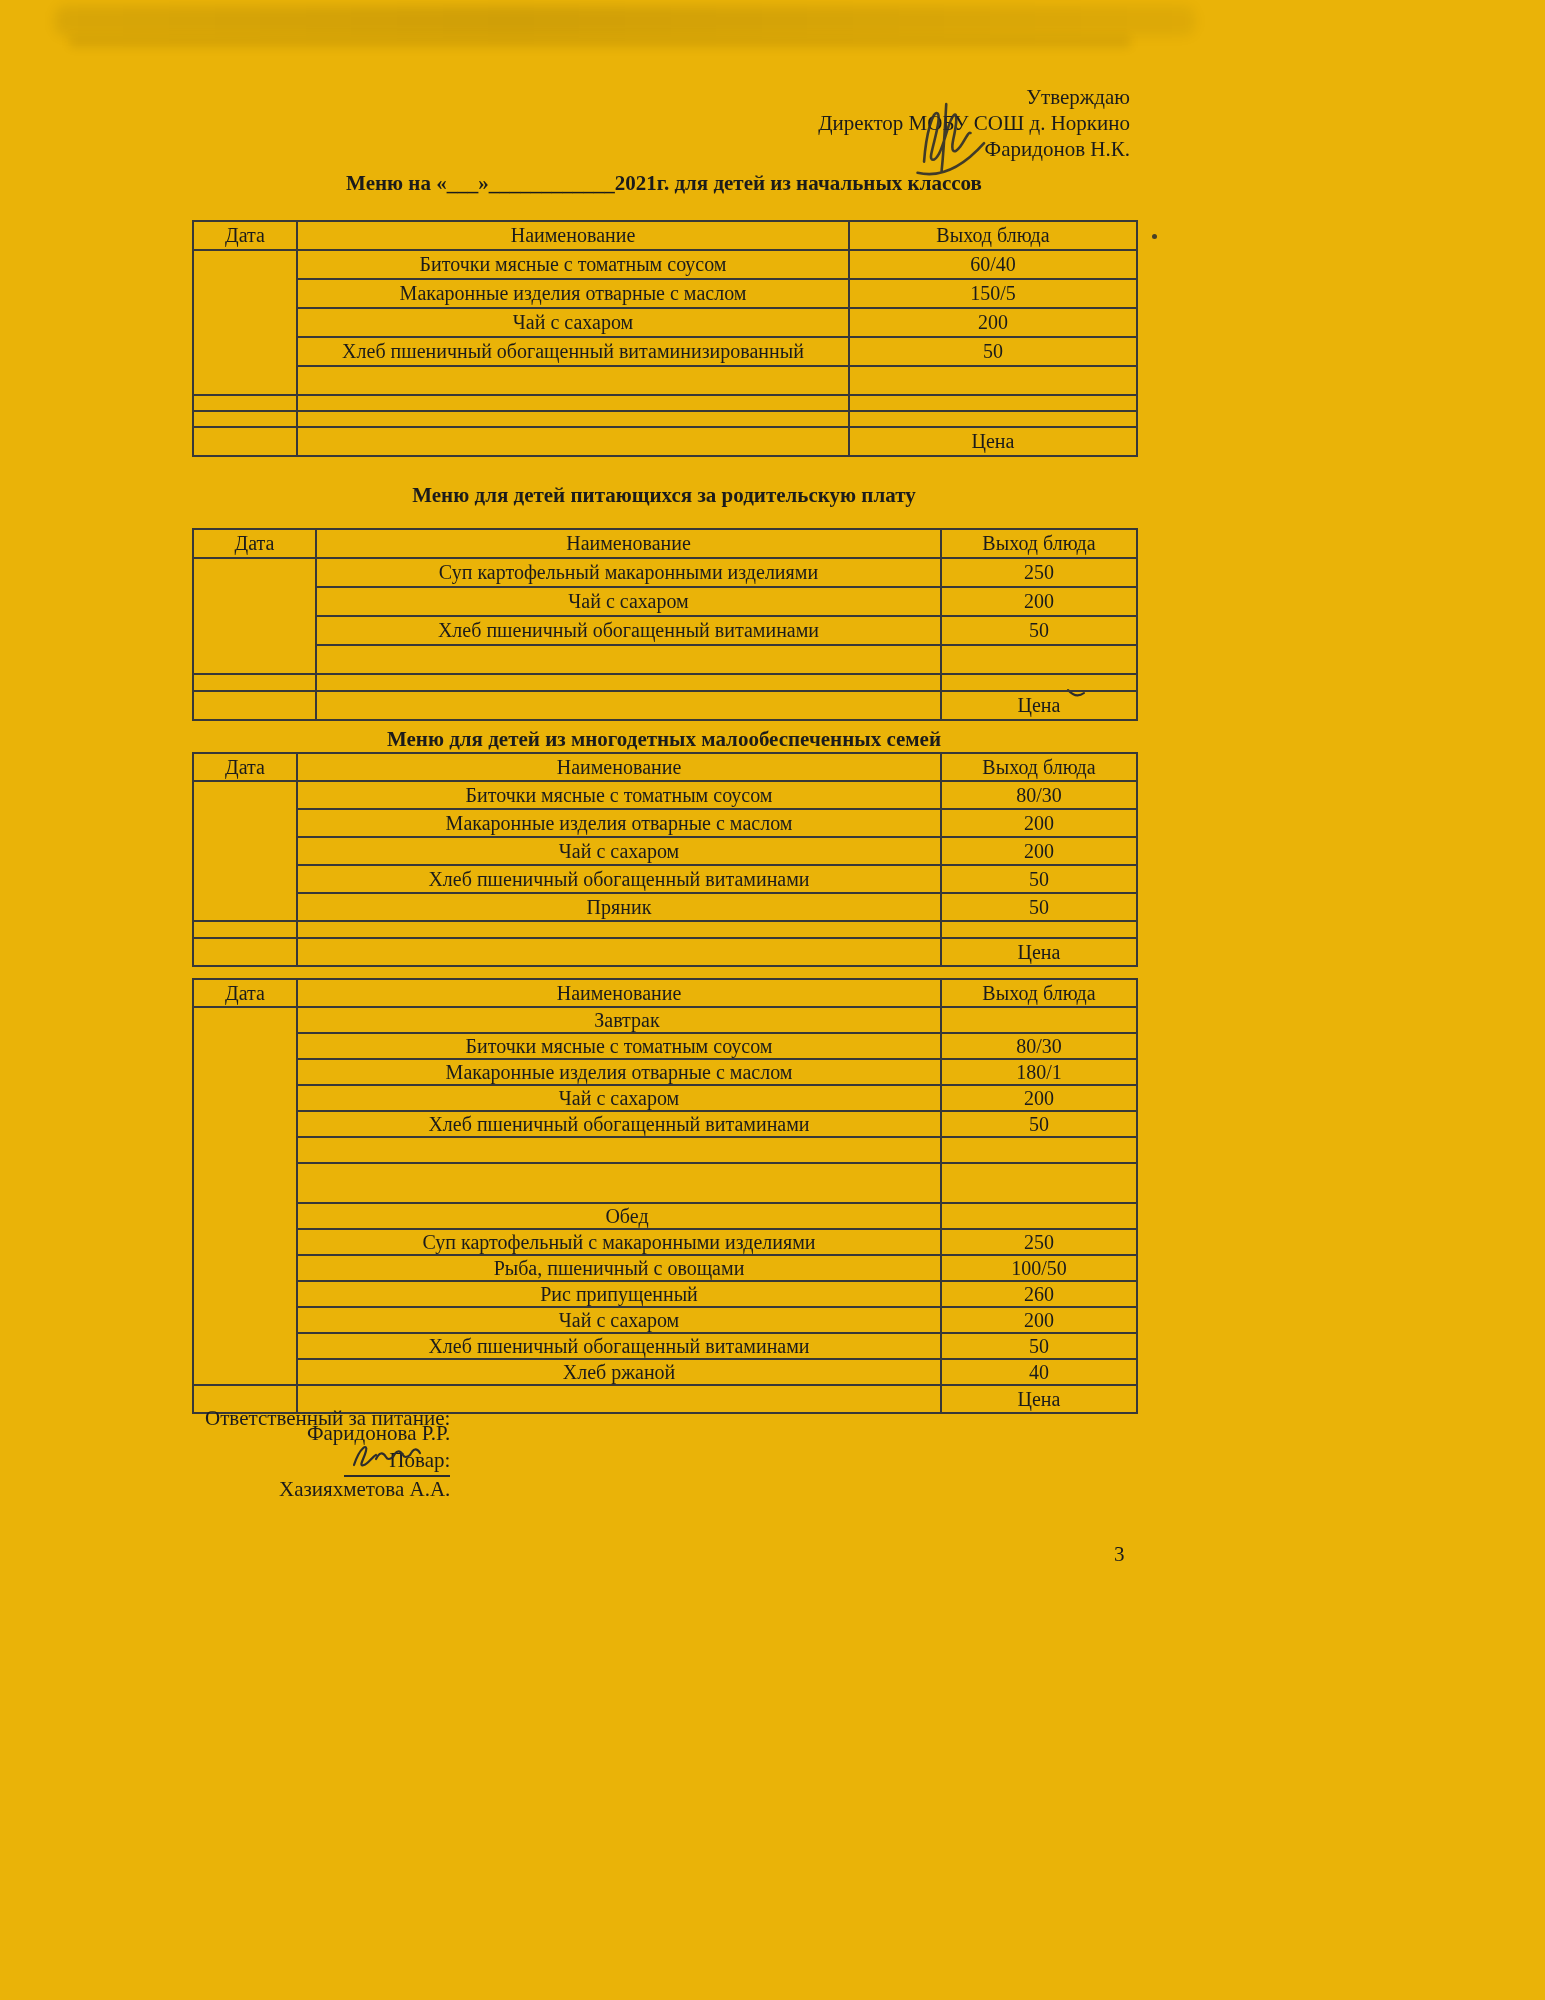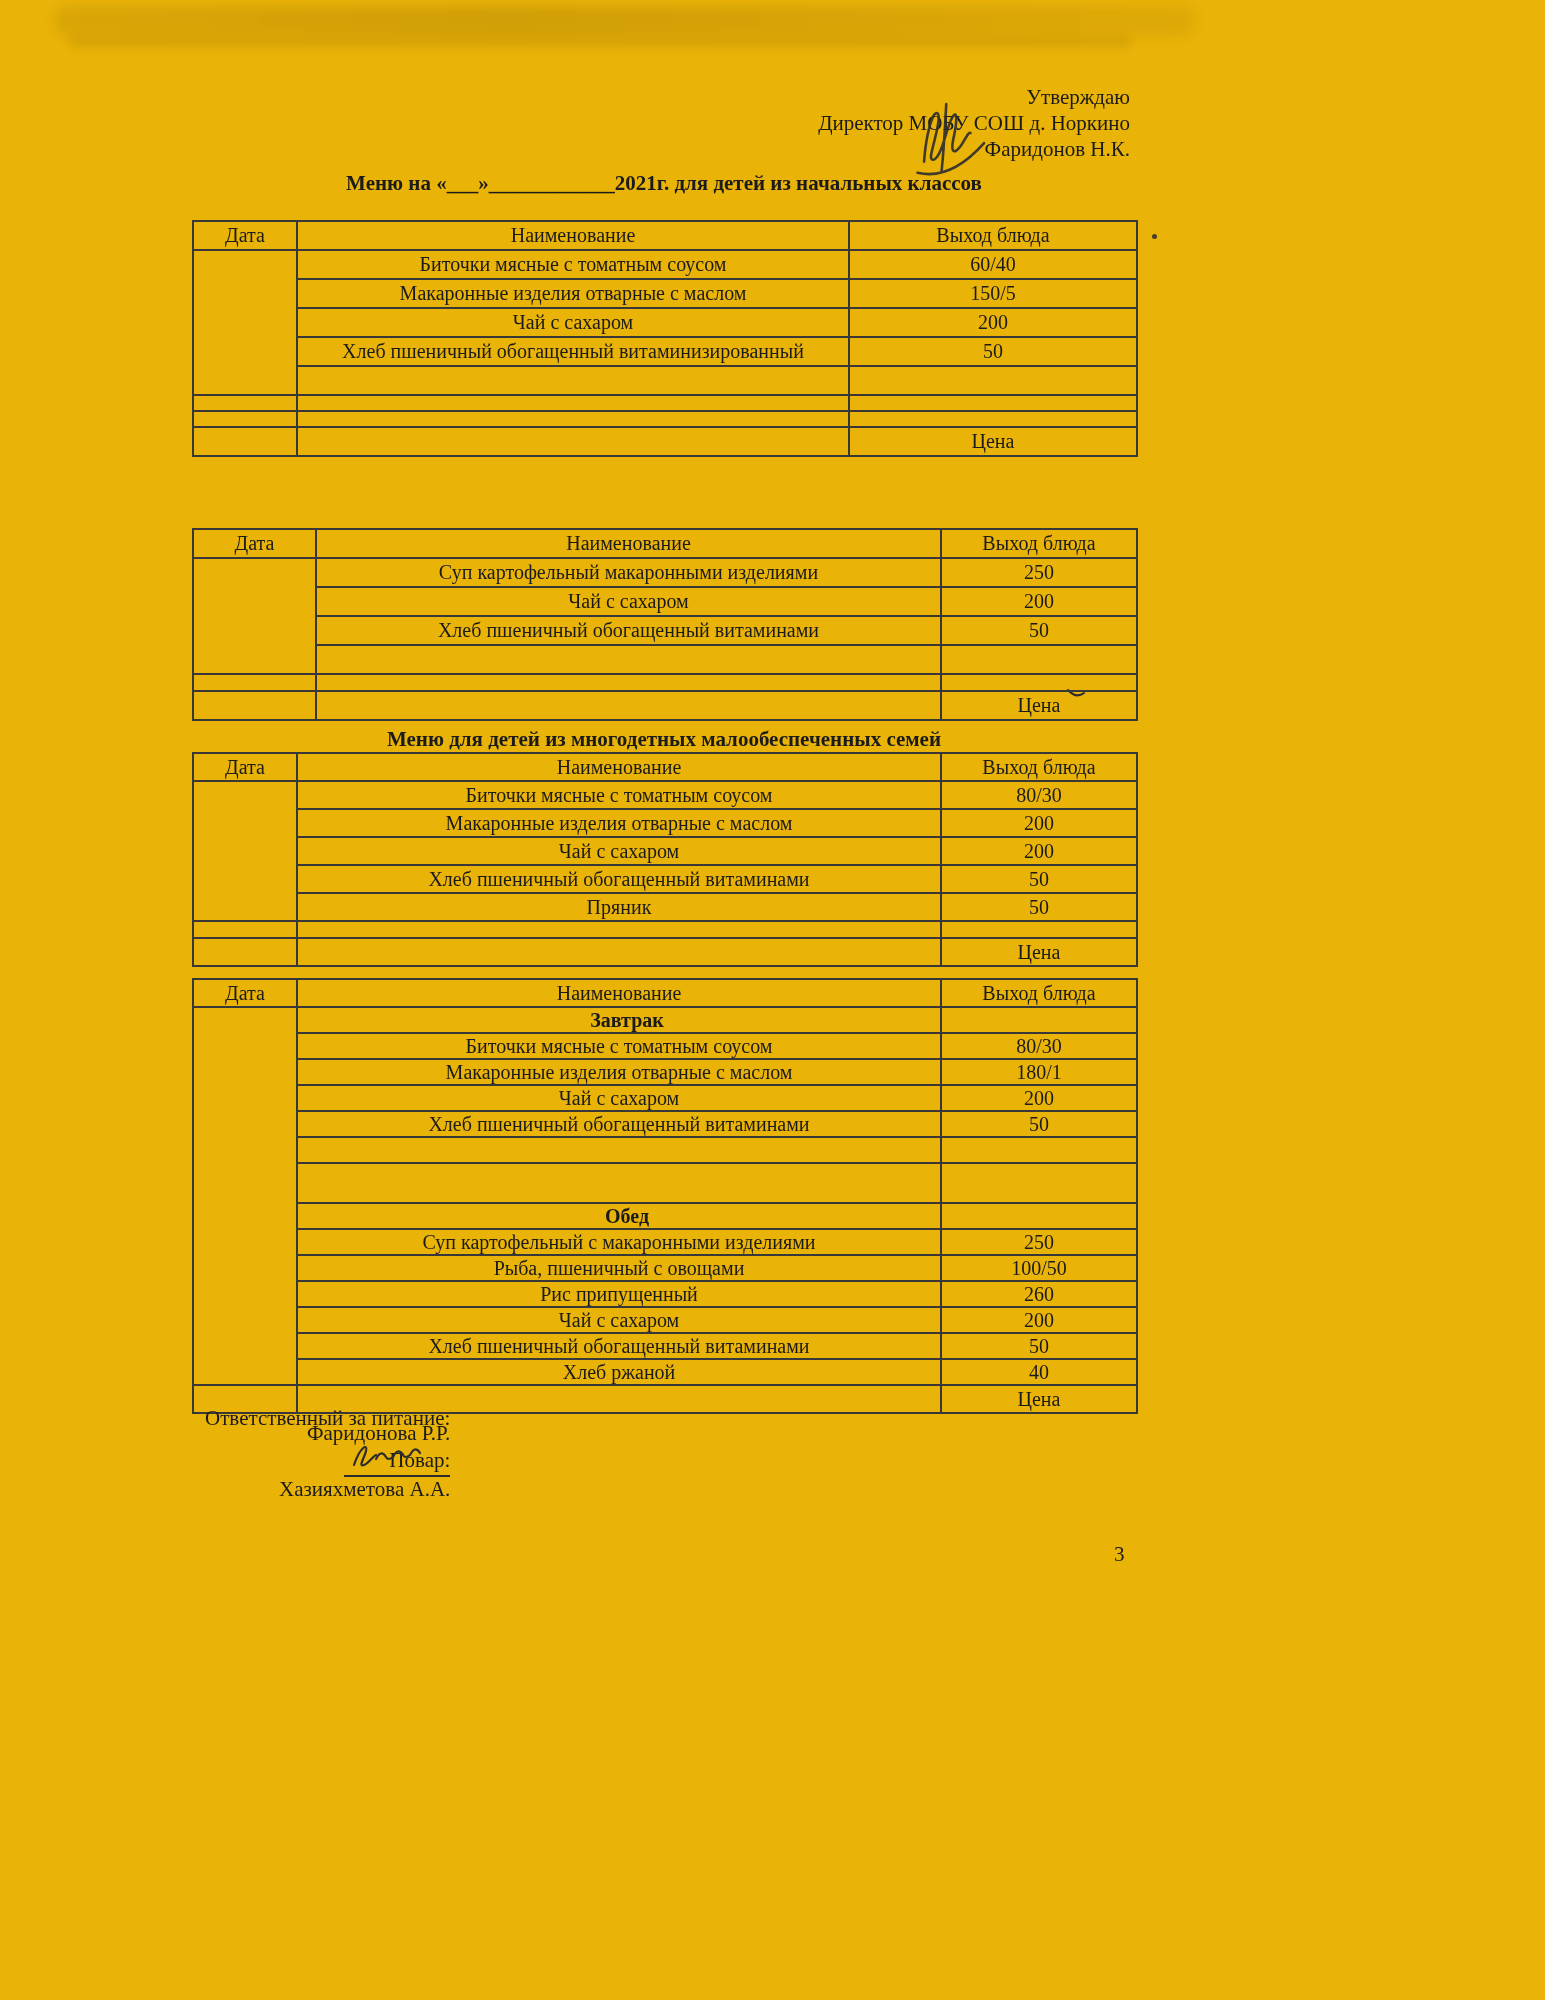--- a/index.html
+++ b/index.html
@@ -27,21 +27,21 @@
              font-weight:bold;font-size:21px;line-height:26px;}
   .title1{top:170px;}
   .title2{top:482px;}
   .title3{top:726px;}
   .title4{top:950px;}
 
   
   table.menu{position:absolute;left:192px;border-collapse:collapse;table-layout:fixed;}
   .menu td{border:2px solid #383838;text-align:center;vertical-align:middle;
            font-size:20px;line-height:1.12;padding:0 4px;overflow:hidden;white-space:nowrap;}
-  .menu .sec{font-weight:bold;padding-left:20px;}
+  .menu .sec{font-weight:normal;padding-left:20px;}
   .t-a{top:220px;width:944px;} .t-a td{height:27px;} .t-a tr.short td{height:14px;}
   .t-b{top:528px;width:944px;} .t-b td{height:27px;} .t-b tr.short td{height:15px;}
   .t-c{top:752px;width:944px;} .t-c td{height:26px;} .t-c tr.short td{height:15px;}
   .t-d{top:978px;width:944px;} .t-d td{height:24px;}
   .t-d tr.hdr td{height:26px;} .t-d tr.tall td{height:38px;} .t-d tr.price td{height:26px;}
 
   
   .footer{position:absolute;top:1406px;left:205px;height:46px;display:flex;
           align-items:flex-end;font-size:21px;flex-direction:column;}
   .footer .txt{white-space:pre;padding-bottom:2px;}
@@ -122,20 +122,21 @@
       <td></td>
     </tr>
     <tr class="price">
       <td></td>
       <td></td>
       <td>Цена</td>
     </tr>
   </tbody>
     </table>
 
+  <div class="tbl-title title2">Меню для детей питающихся за родительскую плату</div>
   <table class="menu t-b">
     <colgroup>
         <col style="width:123px">
         <col style="width:625px">
         <col style="width:196px">
       </colgroup>
     <tbody>
         <tr class="hdr">
       <td>Дата</td>
       <td>Наименование</td>

